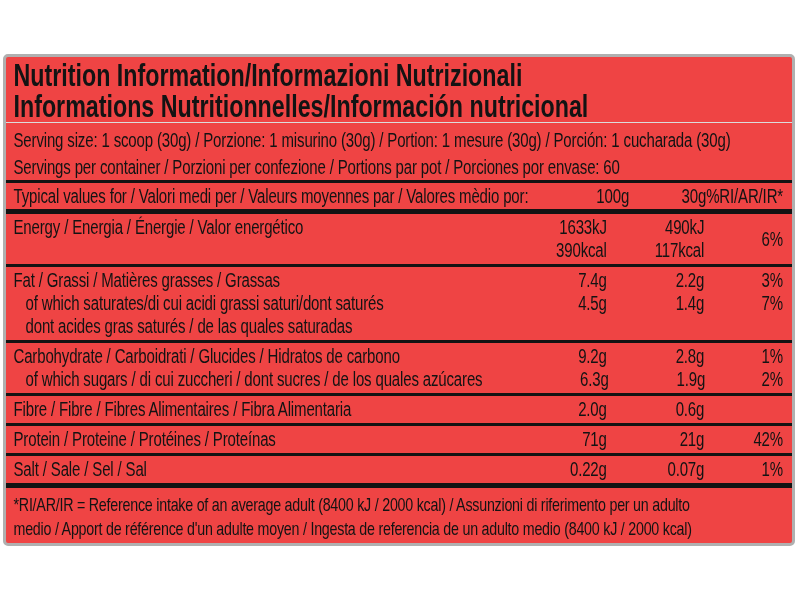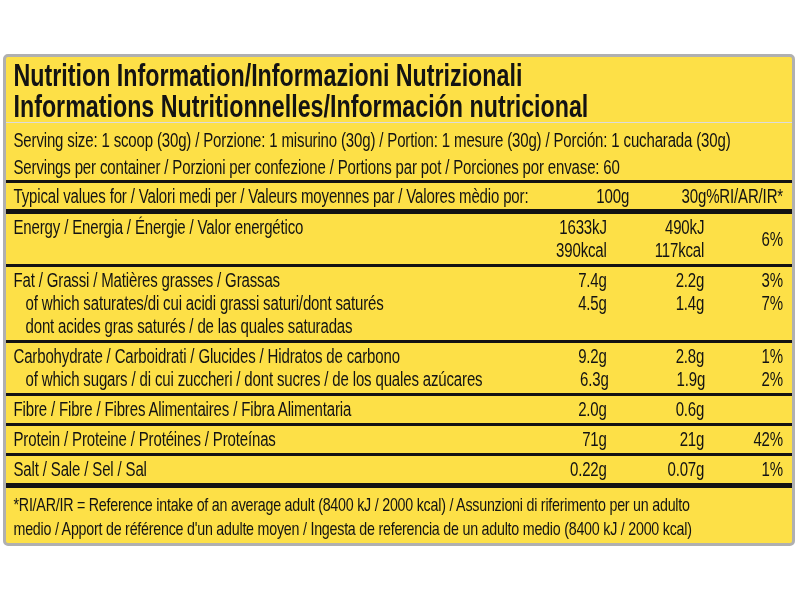--- a/index.html
+++ b/index.html
@@ -9,21 +9,21 @@
     background: #ffffff;
     font-family: "Liberation Sans", sans-serif;
     color: #131313;
   }
   .label-box {
     position: absolute;
     left: 3px; top: 54px;
     width: 792px; height: 492px;
     border: 3px solid #b0b0b0;
     border-radius: 5px;
-    background: #fde047;
+    background: #ef4444;
     overflow: hidden;
   }
   
   .scale {
     width: 1048px;
     transform: scaleX(0.75);
     transform-origin: 0 0;
   }
   .title {
     padding: 3px 10px 0 10px;

